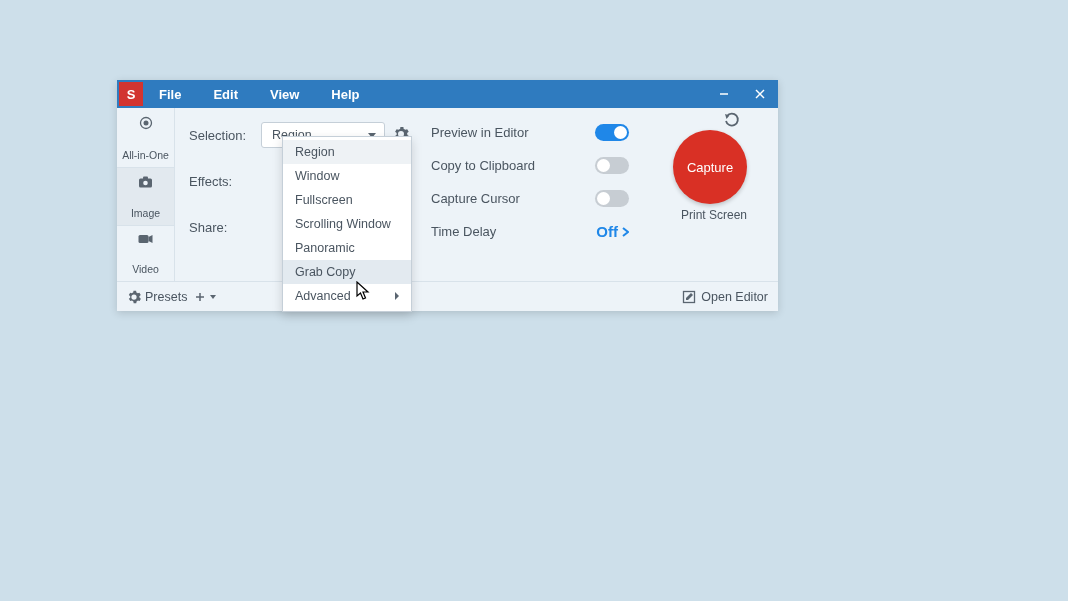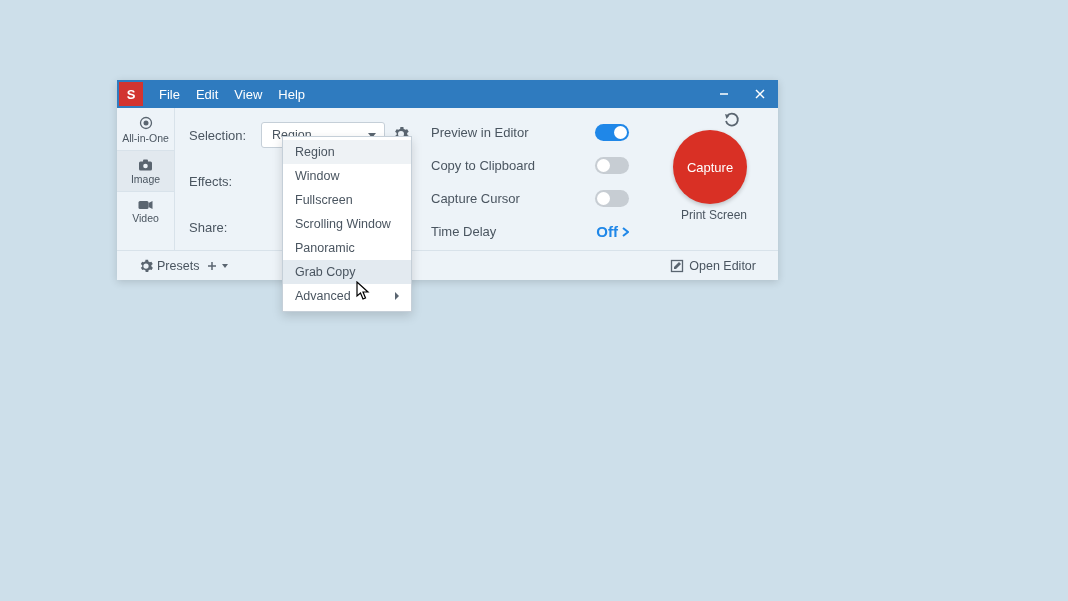--- a/index.html
+++ b/index.html
@@ -28,21 +28,21 @@
     height: 24px;
     background: #d23430;
     display: flex;
     align-items: center;
     justify-content: center;
     margin: 2px 8px 2px 2px;
     color: #fff;
     font-weight: bold;
     font-size: 13px;
   }
-  .menu-items { display: flex; gap: 0; }
+  .menu-items { display: flex; gap: 16px; font-weight: bold; }
   .menu-items span { padding: 0 8px; cursor: default; }
   .titlebar-right { margin-left: auto; display: flex; align-items: center; }
   .win-btn { width: 36px; height: 28px; display: flex; align-items: center; justify-content: center; color: #fff; }
 
   .body-area {
     display: flex;
     background: #edf3f8;
     position: relative;
   }
 
@@ -55,21 +55,21 @@
   .tab {
     display: flex;
     flex-direction: column;
     align-items: center;
     justify-content: center;
     padding: 8px 0 6px;
     font-size: 10.5px;
     color: #4a5560;
     border-bottom: 1px solid #d8e2ea;
     cursor: default;
-    gap: 2px;
+    gap: 19px;
   }
   .tab.active { background: #e2e9ef; }
   .tab .tab-icon { font-size: 13px; color: #5a6570; }
 
   .config {
     display: grid;
     grid-template-columns: 72px 158px;
     grid-auto-rows: 46px;
     align-items: center;
     padding: 4px 0 0 14px;
@@ -180,21 +180,21 @@
     font-size: 12px;
     color: #4a5560;
     margin-top: 4px;
   }
 
   .footer {
     height: 30px;
     border-top: 1px solid #d8e2ea;
     display: flex;
     align-items: center;
-    padding: 0 22px;
+    padding: 0 10px;
     font-size: 12.5px;
     color: #4a5560;
     background: #edf3f8;
   }
   .footer .spacer { flex: 1; }
   .footer .f-item { display: inline-flex; align-items: center; gap: 5px; }
   .small-caret {
     width: 0; height: 0;
     border-left: 3px solid transparent;
     border-right: 3px solid transparent;

